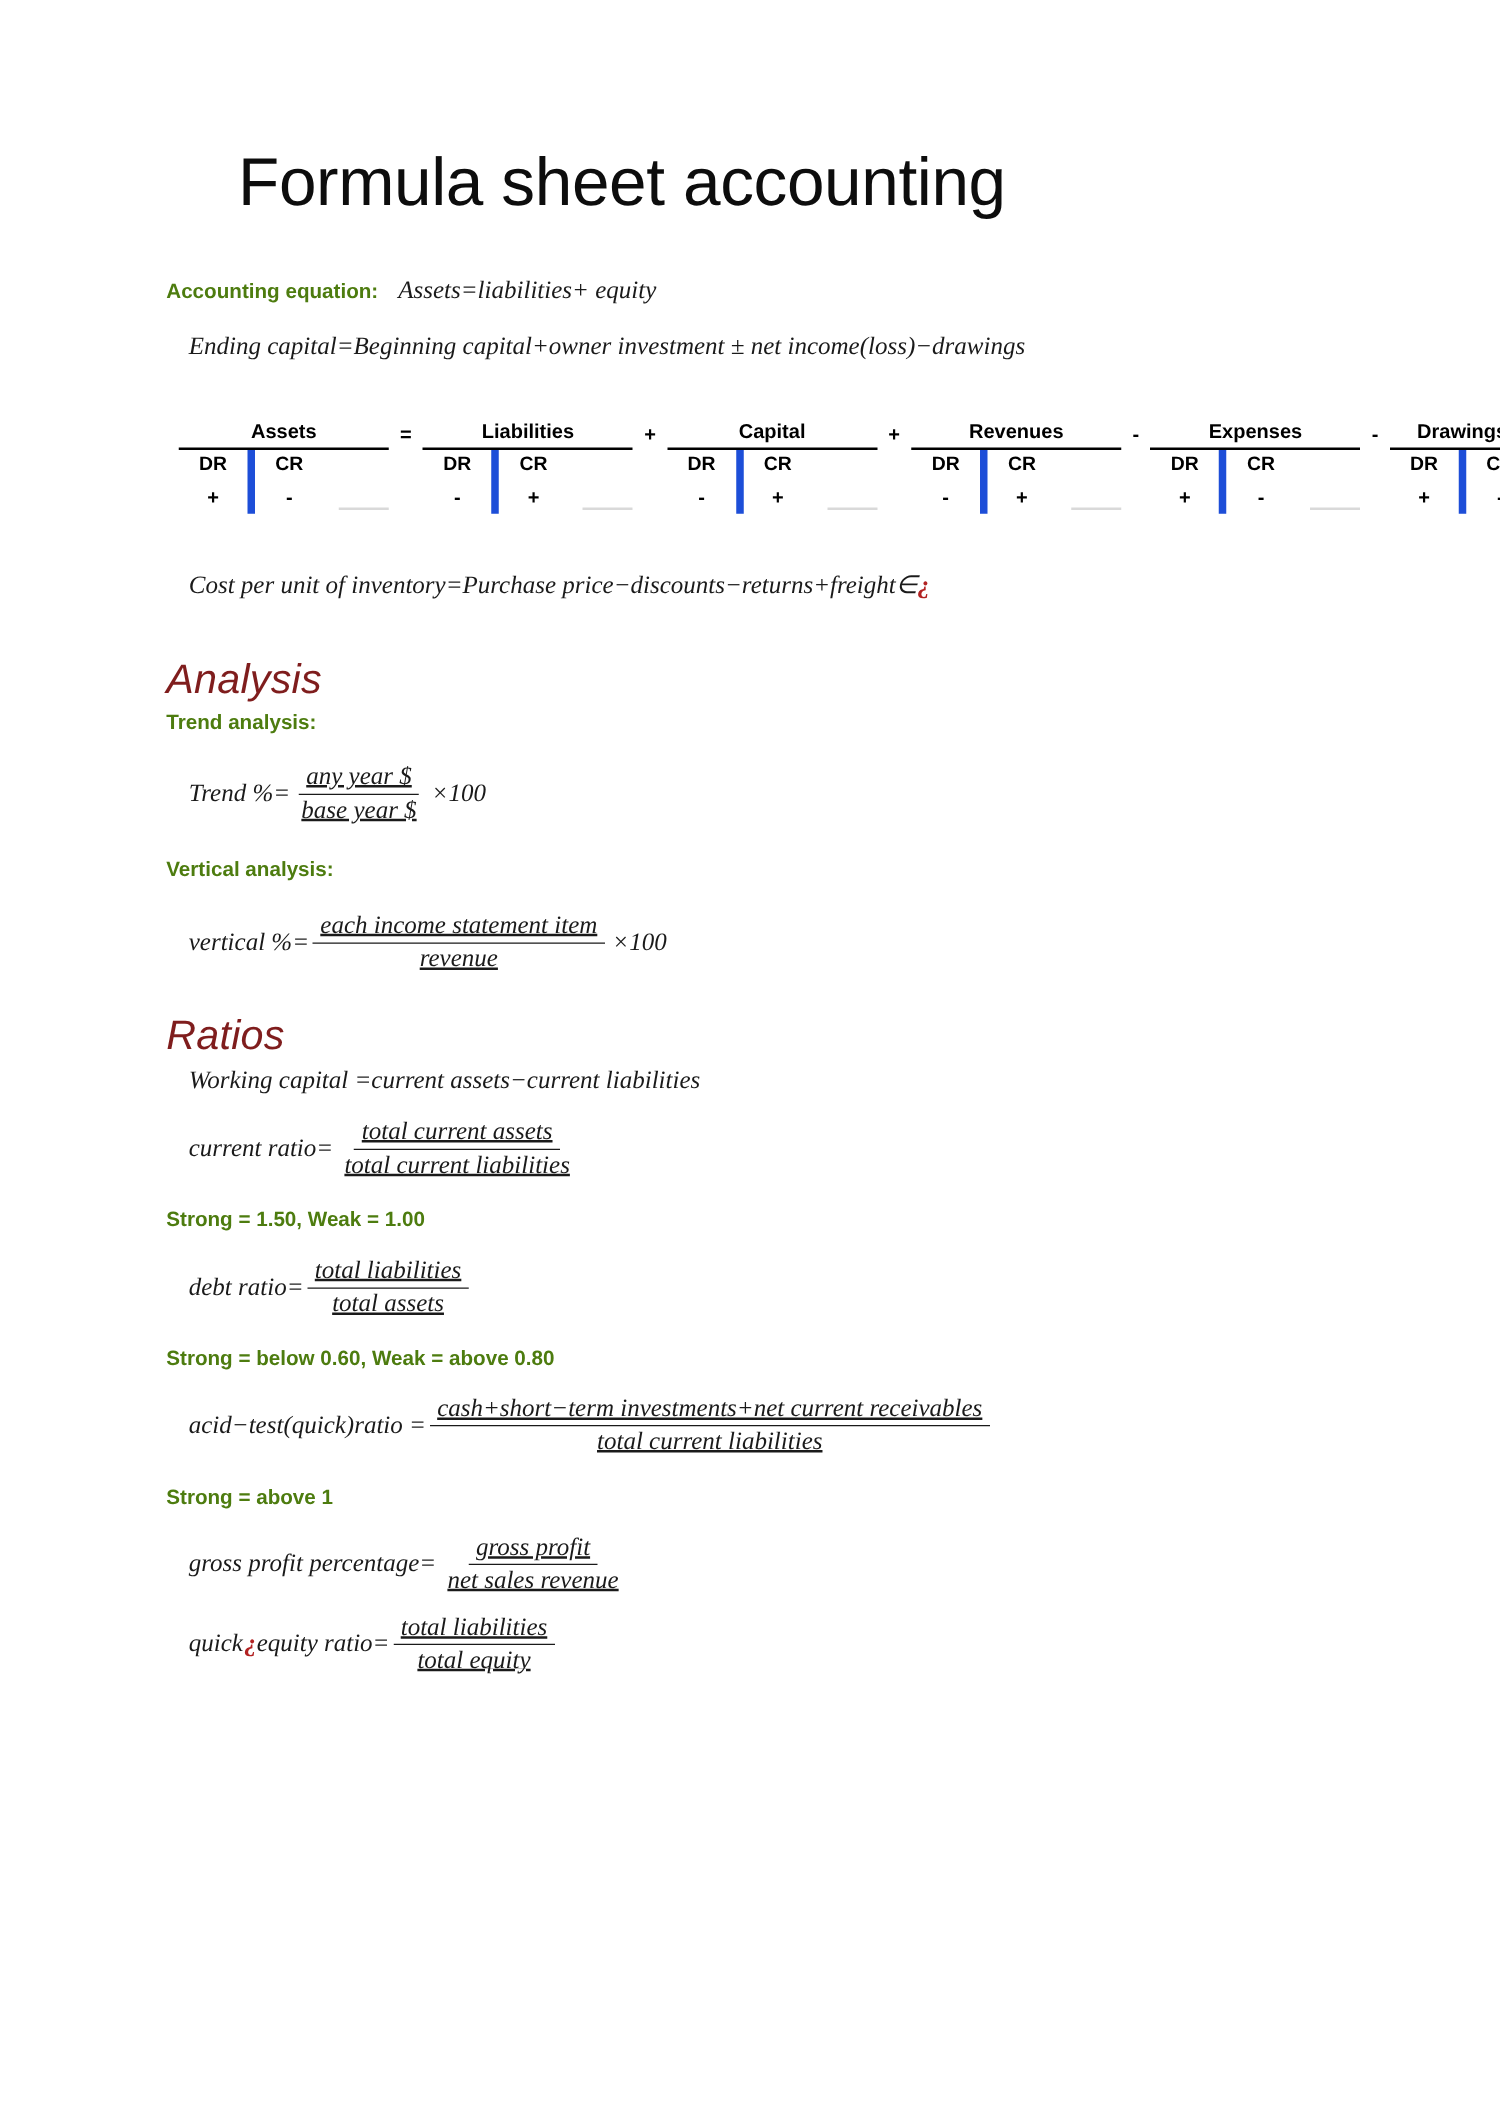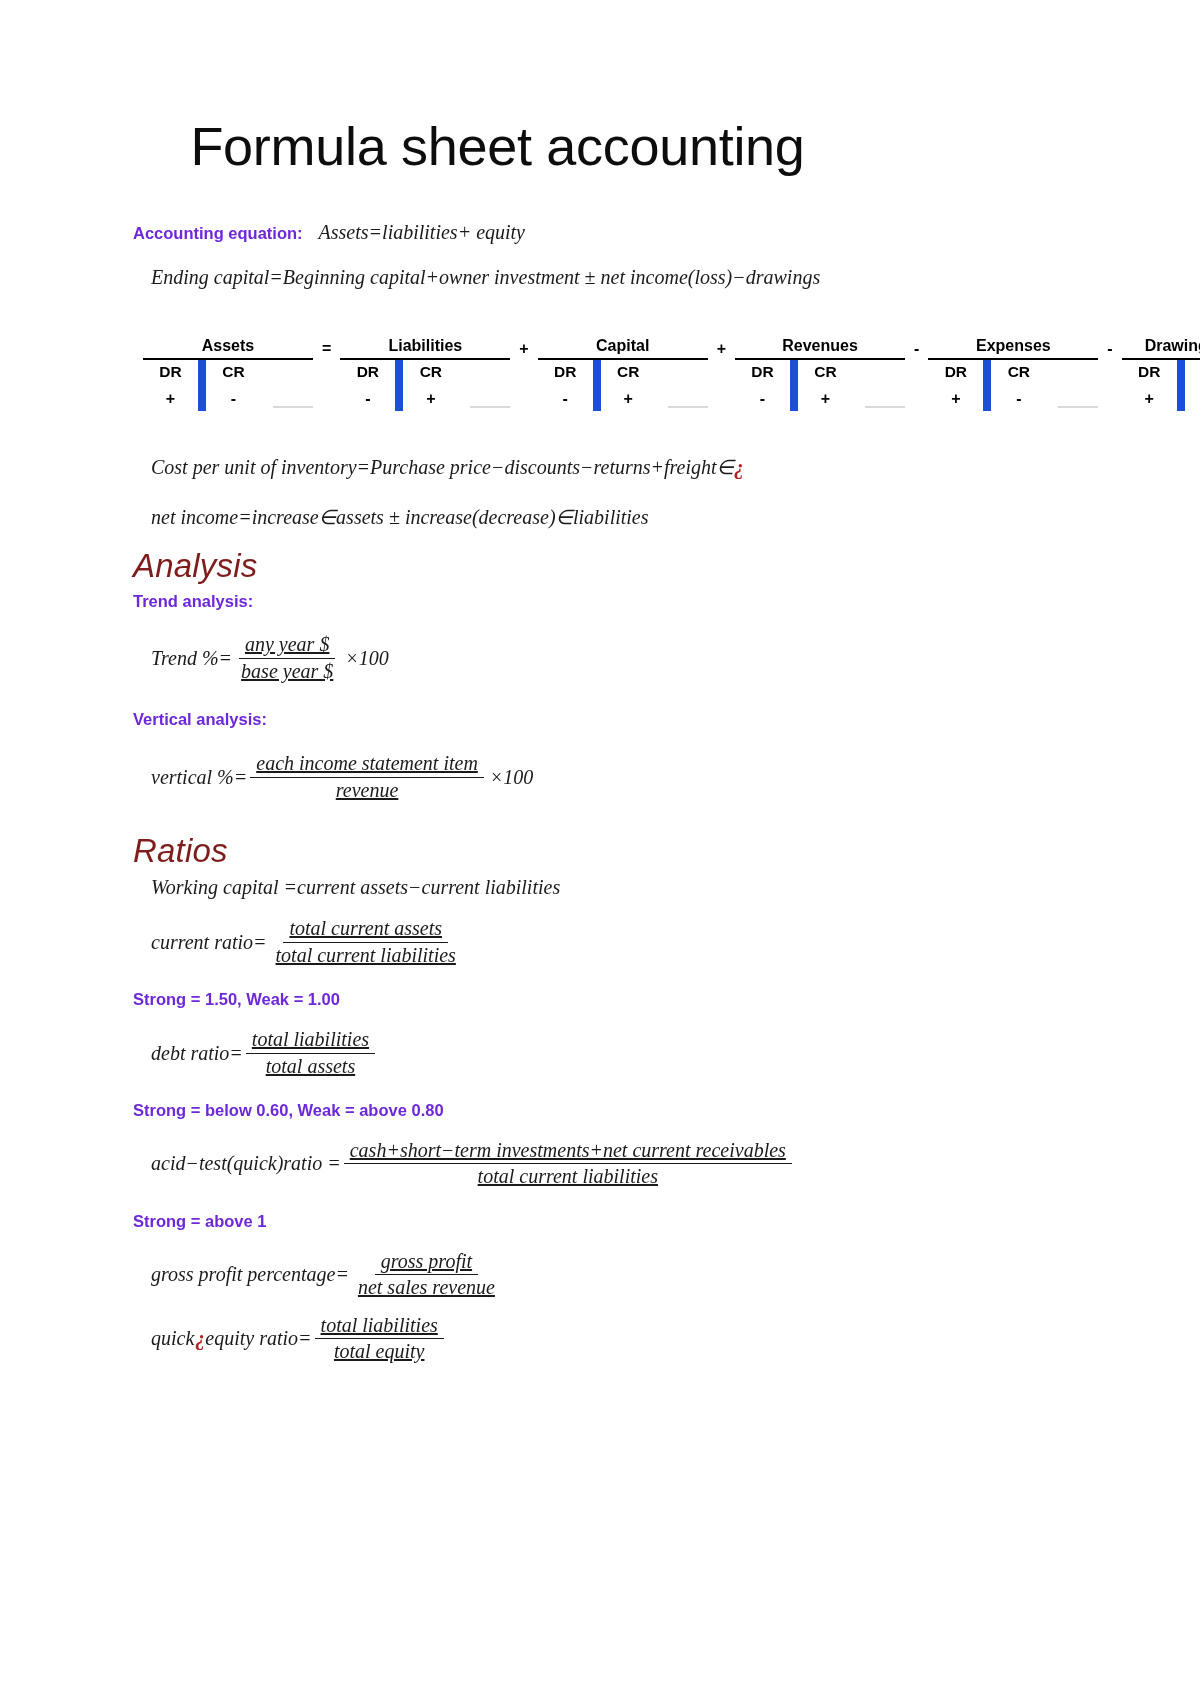--- a/index.html
+++ b/index.html
@@ -30,21 +30,21 @@
     margin: 0 0 46px 0;
     text-align: center;
     letter-spacing: -0.3px;
     color: #0d0d0d;
   }
   .body-line {
     font-size: 16.5px;
     font-weight: bold;
     line-height: 1.25;
     margin: 0;
-    color: #6d28d9;
+    color: #4d7c0f;
   }
   .math {
     font-family: "Liberation Serif", serif;
     font-style: italic;
     font-size: 20px;
     color: #1a1a1a;
     white-space: nowrap;
   }
   .redq { color: #b22222; font-weight: bold; font-style: italic; }
 
@@ -99,21 +99,21 @@
   .acct-cols {
     display: flex;
   }
   .acct-col {
     display: flex;
     flex-direction: column;
     align-items: center;
     min-width: 45px;
     padding: 0 5px;
   }
-  .acct-col.left { border-right: 8px solid #1d4ed8; }
+  .acct-col.left { border-right: 6px solid #1d4ed8; }
   .acct-dr {
     font-family: "Liberation Sans", sans-serif;
     font-size: 15.5px;
     font-weight: bold;
     padding: 3px 0 2px 0;
     line-height: 1.1;
   }
   .acct-sign {
     font-family: "Liberation Sans", sans-serif;
     font-size: 16px;
@@ -310,21 +310,20 @@
   </div>
 
   <div class="sp-44"></div>
 
   <div class="math eq-indent">
     <span>Cost per unit of inventory=Purchase price−discounts−returns+freight∈</span><span class="redq">¿</span>
   </div>
 
   <div class="sp-26"></div>
 
-  <div class="math eq-indent">net income=increase∈assets ± increase(decrease)∈liabilities</div>
 
   <div class="sp-18"></div>
 
   <h2 class="section">Analysis</h2>
 
   <div class="sp-6"></div>
 
   <div class="body-line">Trend analysis:</div>
 
   <div class="sp-22"></div>

